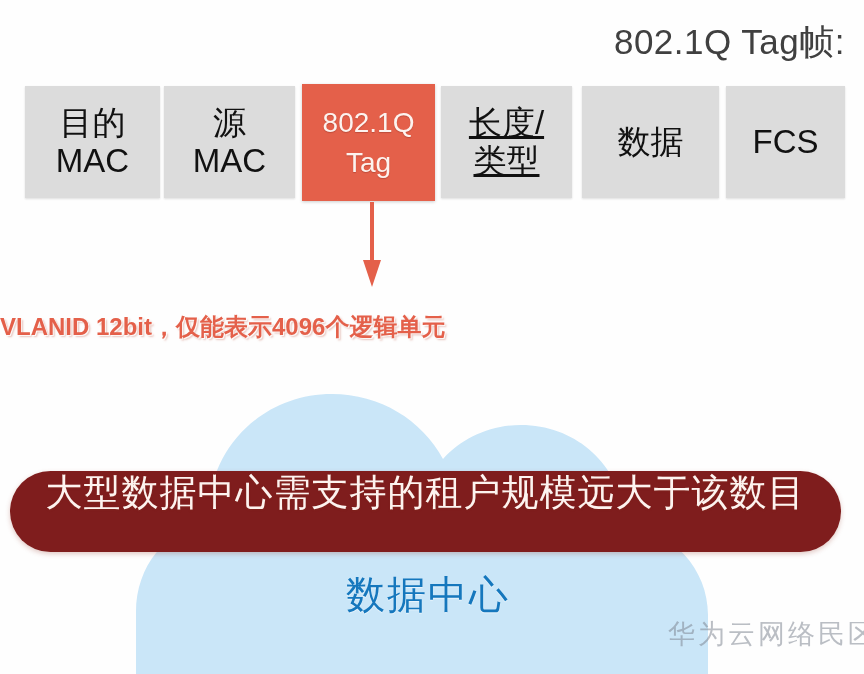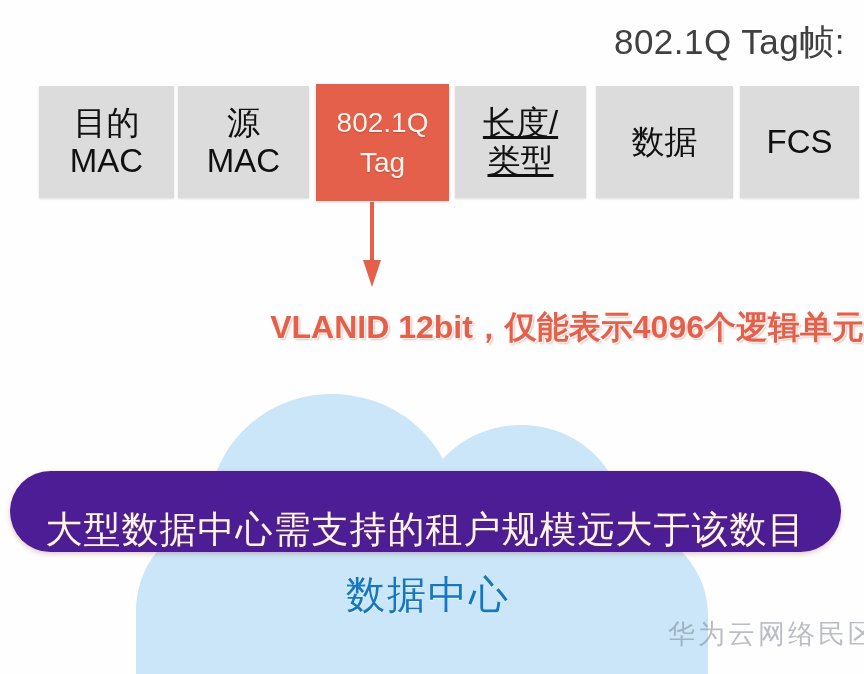--- a/index.html
+++ b/index.html
@@ -36,21 +36,20 @@
     font-family: "Liberation Sans", "DejaVu Sans", sans-serif;
   }
 
   
   #frame-strip {
     position: absolute;
     left: 0;
     top: 84px;
     width: 754px;
     height: 120px;
-    margin-left: 14px;
   }
 
   .frame-field {
     position: absolute;
     top: 2px;
     height: 112px;
     background: #dcdcdc;
     box-shadow: 0 1px 2px rgba(0,0,0,0.13);
     display: flex;
     align-items: center;
@@ -95,22 +94,22 @@
     width: 20px;
     height: 86px;
   }
 
   
   #vlan-note {
     position: absolute;
     left: 0;
     top: 303px;
     width: 864px;
-    text-align: right;
-    font-size: 32px;
+    text-align: left;
+    font-size: 24px;
     line-height: 48px;
     font-weight: bold;
     color: #e4604a;
     text-shadow: 1px 1px 0 rgba(255,255,255,0.85), 2px 2px 2px rgba(190,90,70,0.35);
     white-space: nowrap;
     font-family: "Liberation Sans", "DejaVu Sans", sans-serif;
   }
 
   
   #cloud-shape {
@@ -121,25 +120,25 @@
     height: 330px;
   }
 
   
   #scale-banner {
     position: absolute;
     left: 10px;
     top: 471px;
     width: 831px;
     height: 81px;
-    background: #4c1d95;
+    background: #7f1d1d;
     border-radius: 41px;
     box-shadow: 0 2px 5px rgba(150,60,45,0.28);
     display: flex;
-    align-items: flex-end;
+    align-items: flex-start;
     justify-content: center;
   }
 
   #scale-banner-text {
     font-size: 37px;
     line-height: 44px;
     color: #fdf3ef;
     letter-spacing: 1px;
     white-space: nowrap;
     text-shadow: 0 1px 2px rgba(130,45,30,0.4);

